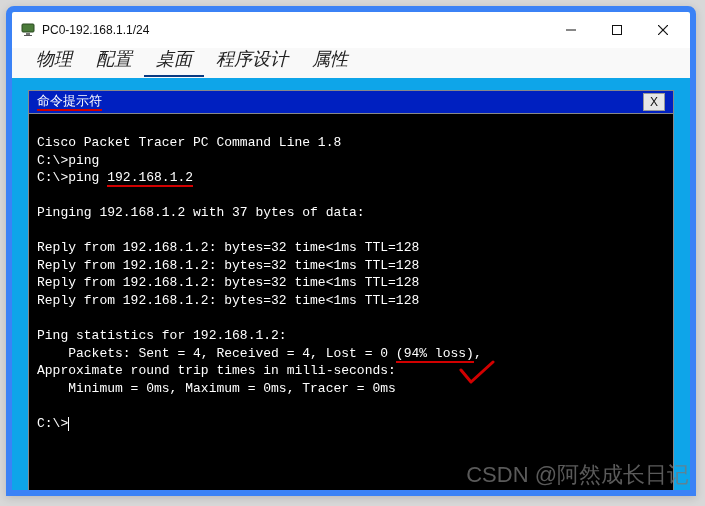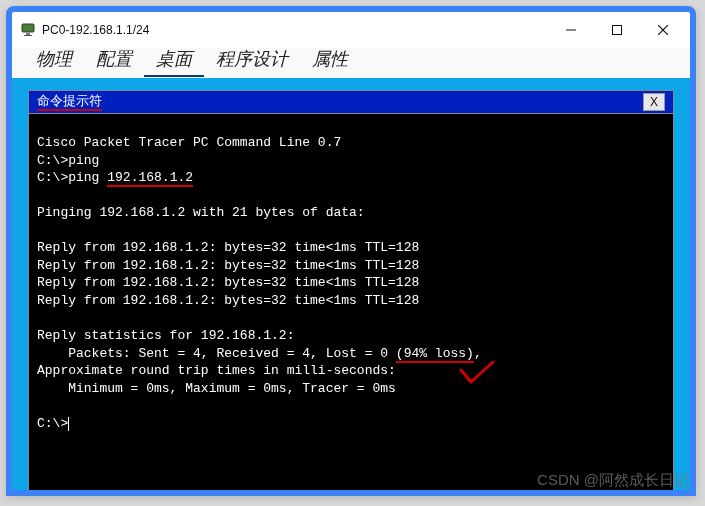--- a/index.html
+++ b/index.html
@@ -136,21 +136,21 @@
       height: 14px;
       background: #fff;
       vertical-align: text-bottom;
       margin-left: 0;
     }
     .watermark {
       position: absolute;
       right: 16px;
       bottom: 16px;
       color: rgba(120,120,120,0.75);
-      font-size: 15px;
+      font-size: 22px;
       pointer-events: none;
     }
   </style>
 </head>
 <body>
 
 <div class="window">
   <div class="titlebar">
     <span class="titlebar-icon">
       <svg viewBox="0 0 16 16">
@@ -184,32 +184,32 @@
     <div class="tab active">桌面</div>
     <div class="tab">程序设计</div>
     <div class="tab">属性</div>
   </div>
 
   <div class="content">
     <div class="cmd-header">
       <span class="cmd-header-label">命令提示符</span>
       <span class="cmd-close">X</span>
     </div>
-    <div class="terminal"><span>Cisco Packet Tracer PC Command Line 0.7</span>
+    <div class="terminal"><span>Cisco Packet Tracer PC Command Line 1.8</span>
 <span>C:\&gt;</span><span>ping</span>
 <span>C:\&gt;</span><span>ping </span><span class="underline-red">192.168.1.2</span>
 <span></span>
-<span>Pinging 192.168.1.2 with 21 bytes of data:</span>
-<span></span>
-<span>Reply from 192.168.1.2: bytes=32 time&lt;1ms TTL=128</span>
-<span>Reply from 192.168.1.2: bytes=32 time&lt;1ms TTL=128</span>
-<span>Reply from 192.168.1.2: bytes=32 time&lt;1ms TTL=128</span>
-<span>Reply from 192.168.1.2: bytes=32 time&lt;1ms TTL=128</span>
-<span></span>
-<span>Reply statistics for 192.168.1.2:</span>
+<span>Pinging 192.168.1.2 with 37 bytes of data:</span>
+<span></span>
+<span>Reply from 192.168.1.2: bytes=32 time&lt;1ms TTL=128</span>
+<span>Reply from 192.168.1.2: bytes=32 time&lt;1ms TTL=128</span>
+<span>Reply from 192.168.1.2: bytes=32 time&lt;1ms TTL=128</span>
+<span>Reply from 192.168.1.2: bytes=32 time&lt;1ms TTL=128</span>
+<span></span>
+<span>Ping statistics for 192.168.1.2:</span>
 <span>    Packets: Sent = 4, Received = 4, Lost = 0 </span><span class="underline-red">(94% loss)</span><span>,</span>
 <span>Approximate round trip times in milli-seconds:</span>
 <span>    Minimum = 0ms, Maximum = 0ms, Tracer = 0ms</span>
 <span></span>
 <span>C:\&gt;</span><span class="cursor"></span>
 <svg class="checkmark" viewBox="0 0 36 26">
           <path d="M2 10 L12 22 L34 2" fill="none" stroke="#d20000" stroke-width="3" stroke-linecap="round" stroke-linejoin="round"></path>
         </svg></div>
   </div>
 </div>

